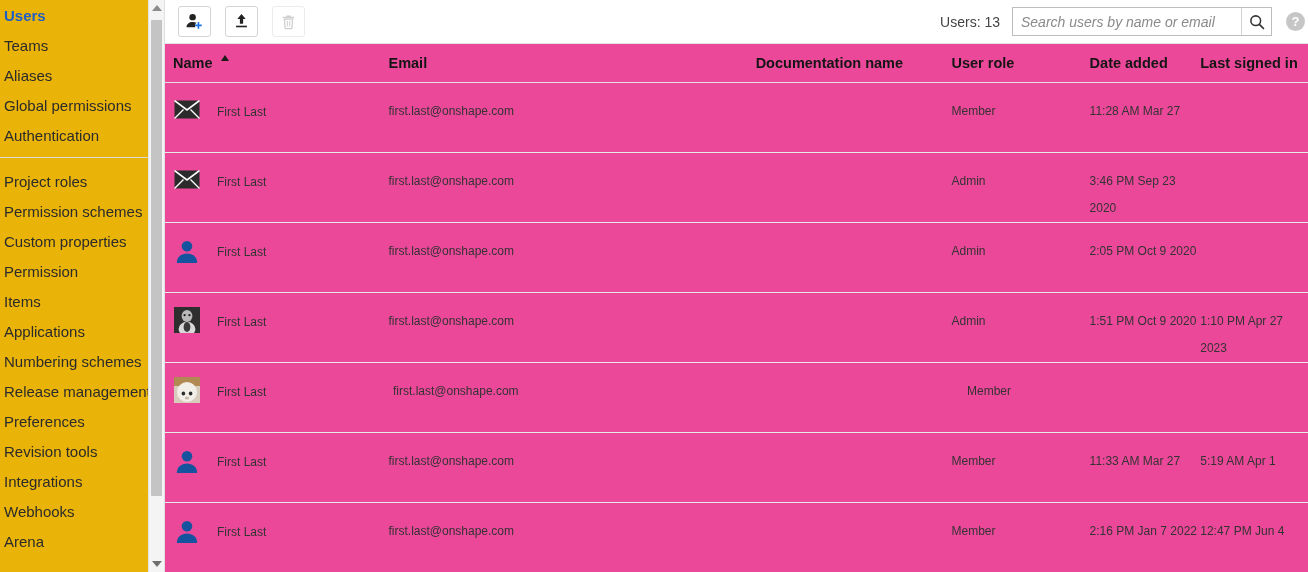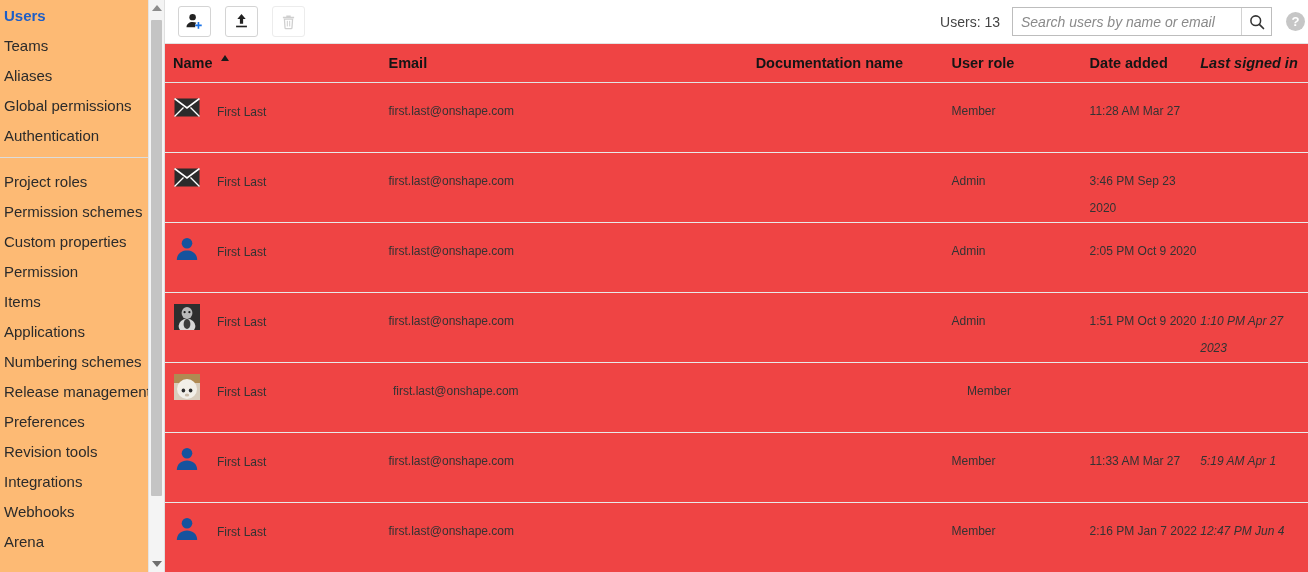--- a/index.html
+++ b/index.html
@@ -10,21 +10,21 @@
     font-family: "Liberation Sans", sans-serif;
     color: #222222;
   }
 
   #app { position: relative; width: 1308px; height: 572px; display: flex; }
 
   
   #sidebar {
     position: relative;
     width: 164px; height: 572px;
-    background: #fdba74;
+    background: #eab308;
     flex: 0 0 164px;
     overflow: hidden;
   }
   .nav-group { padding: 0; }
   .nav-item {
     height: 30px;
     display: flex; align-items: center;
     padding-left: 4px;
     font-size: 15px;
     color: #2b2b2b;
@@ -63,21 +63,21 @@
     width: 11px; height: 476px;
     background: #c4c4c4; border-radius: 1px;
     cursor: pointer;
   }
 
   
   #main {
     position: relative;
     flex: 1 1 auto;
     height: 572px;
-    background: #ef4444;
+    background: #ec4899;
     border-left: 1px solid #e0e0e0;
     overflow: hidden;
   }
 
   
   #toolbar {
     position: relative;
     height: 44px;
     display: flex; align-items: center;
     padding: 0 10px 0 13px;
@@ -142,26 +142,26 @@
     border-bottom: 1px solid #e3e3e3;
   }
   .th {
     font-size: 14.5px; font-weight: bold; color: #151515;
     white-space: nowrap;
   }
   .tr { height: 70px; }
   .cell { font-size: 12px; color: #333333; padding-top: 15px; line-height: 27px; }
 
   
-  .c-name { width: 228px; padding-left: 8px; display: flex; align-items: flex-start; }
+  .c-name { width: 228px; padding-left: 8px; display: flex; align-items: center; }
   .c-email { width: 332px; }
   .c-doc  { width: 200px; margin-left: 42px; }
   .c-role { width: 141px; }
   .c-date { width: 113px; }
-  .c-last { width: 110px; font-style: italic; }
+  .c-last { width: 110px; }
 
   #head-row .c-name { padding-top: 0; align-items: flex-start; }
   #head-row .c-email, #head-row .c-doc, #head-row .c-role,
   #head-row .c-date, #head-row .c-last { padding-top: 0; }
 
   .sort-tri {
     display: inline-block;
     width: 0; height: 0; margin-left: 8px;
     vertical-align: 2px;
     border-left: 4px solid transparent;

